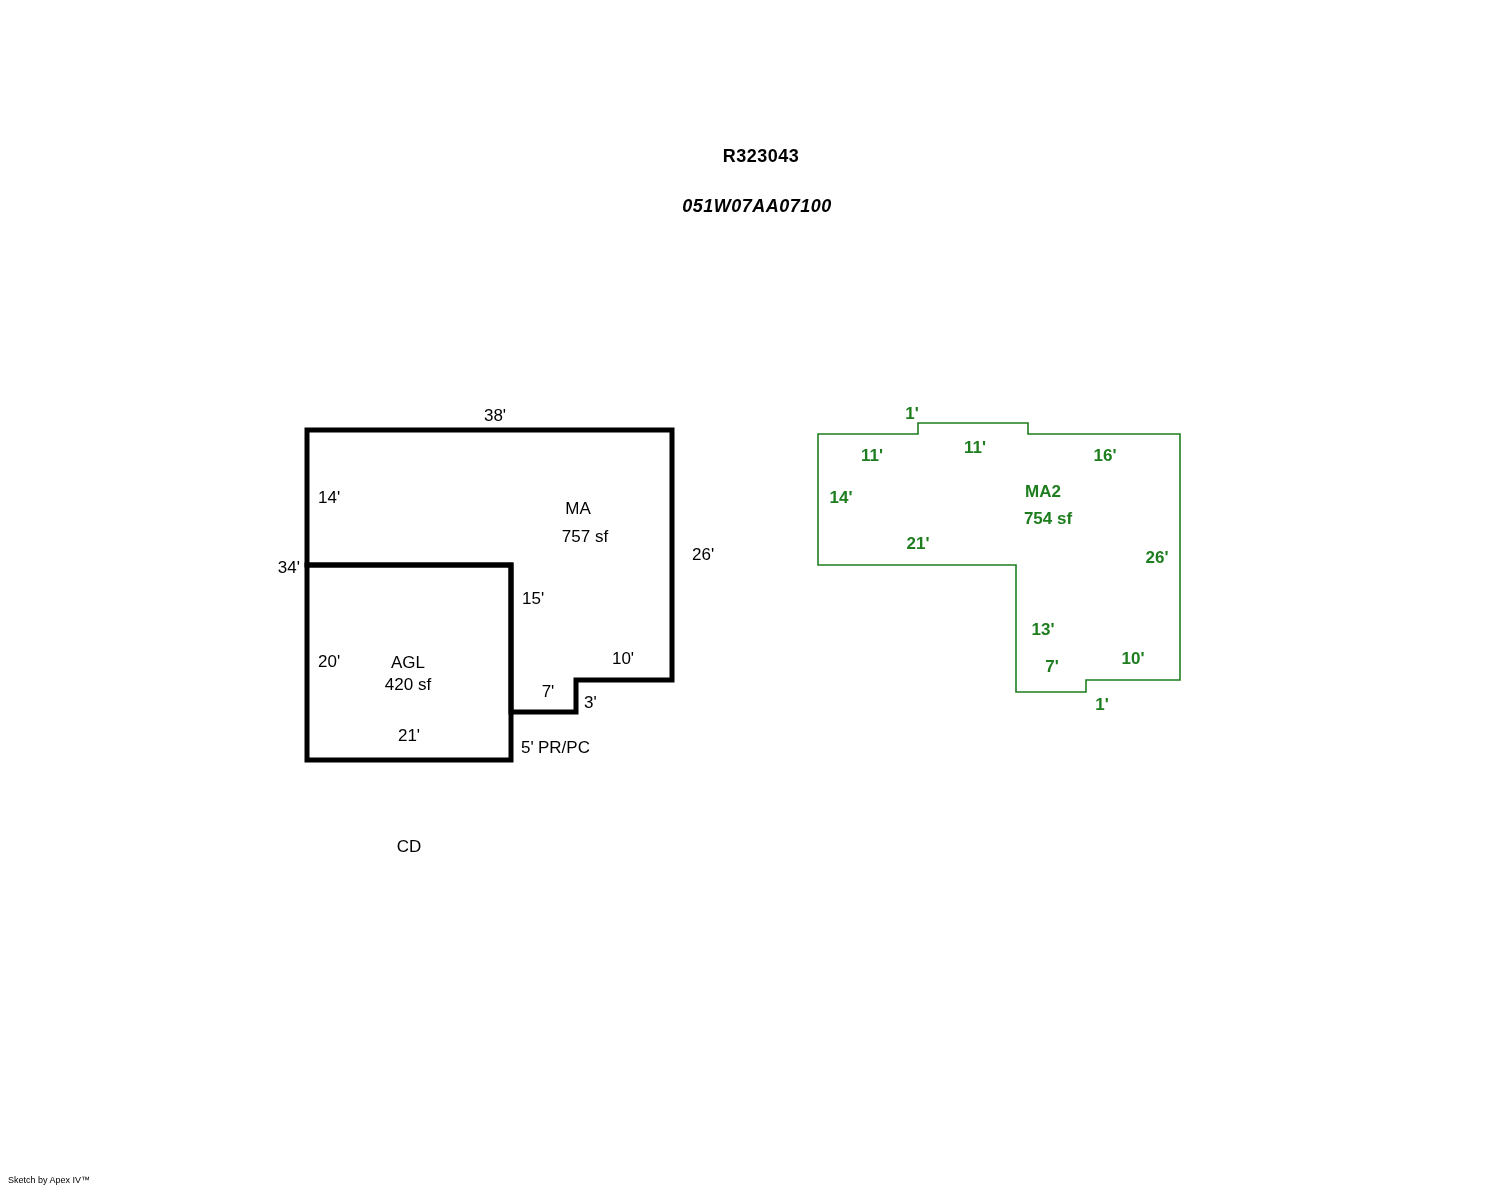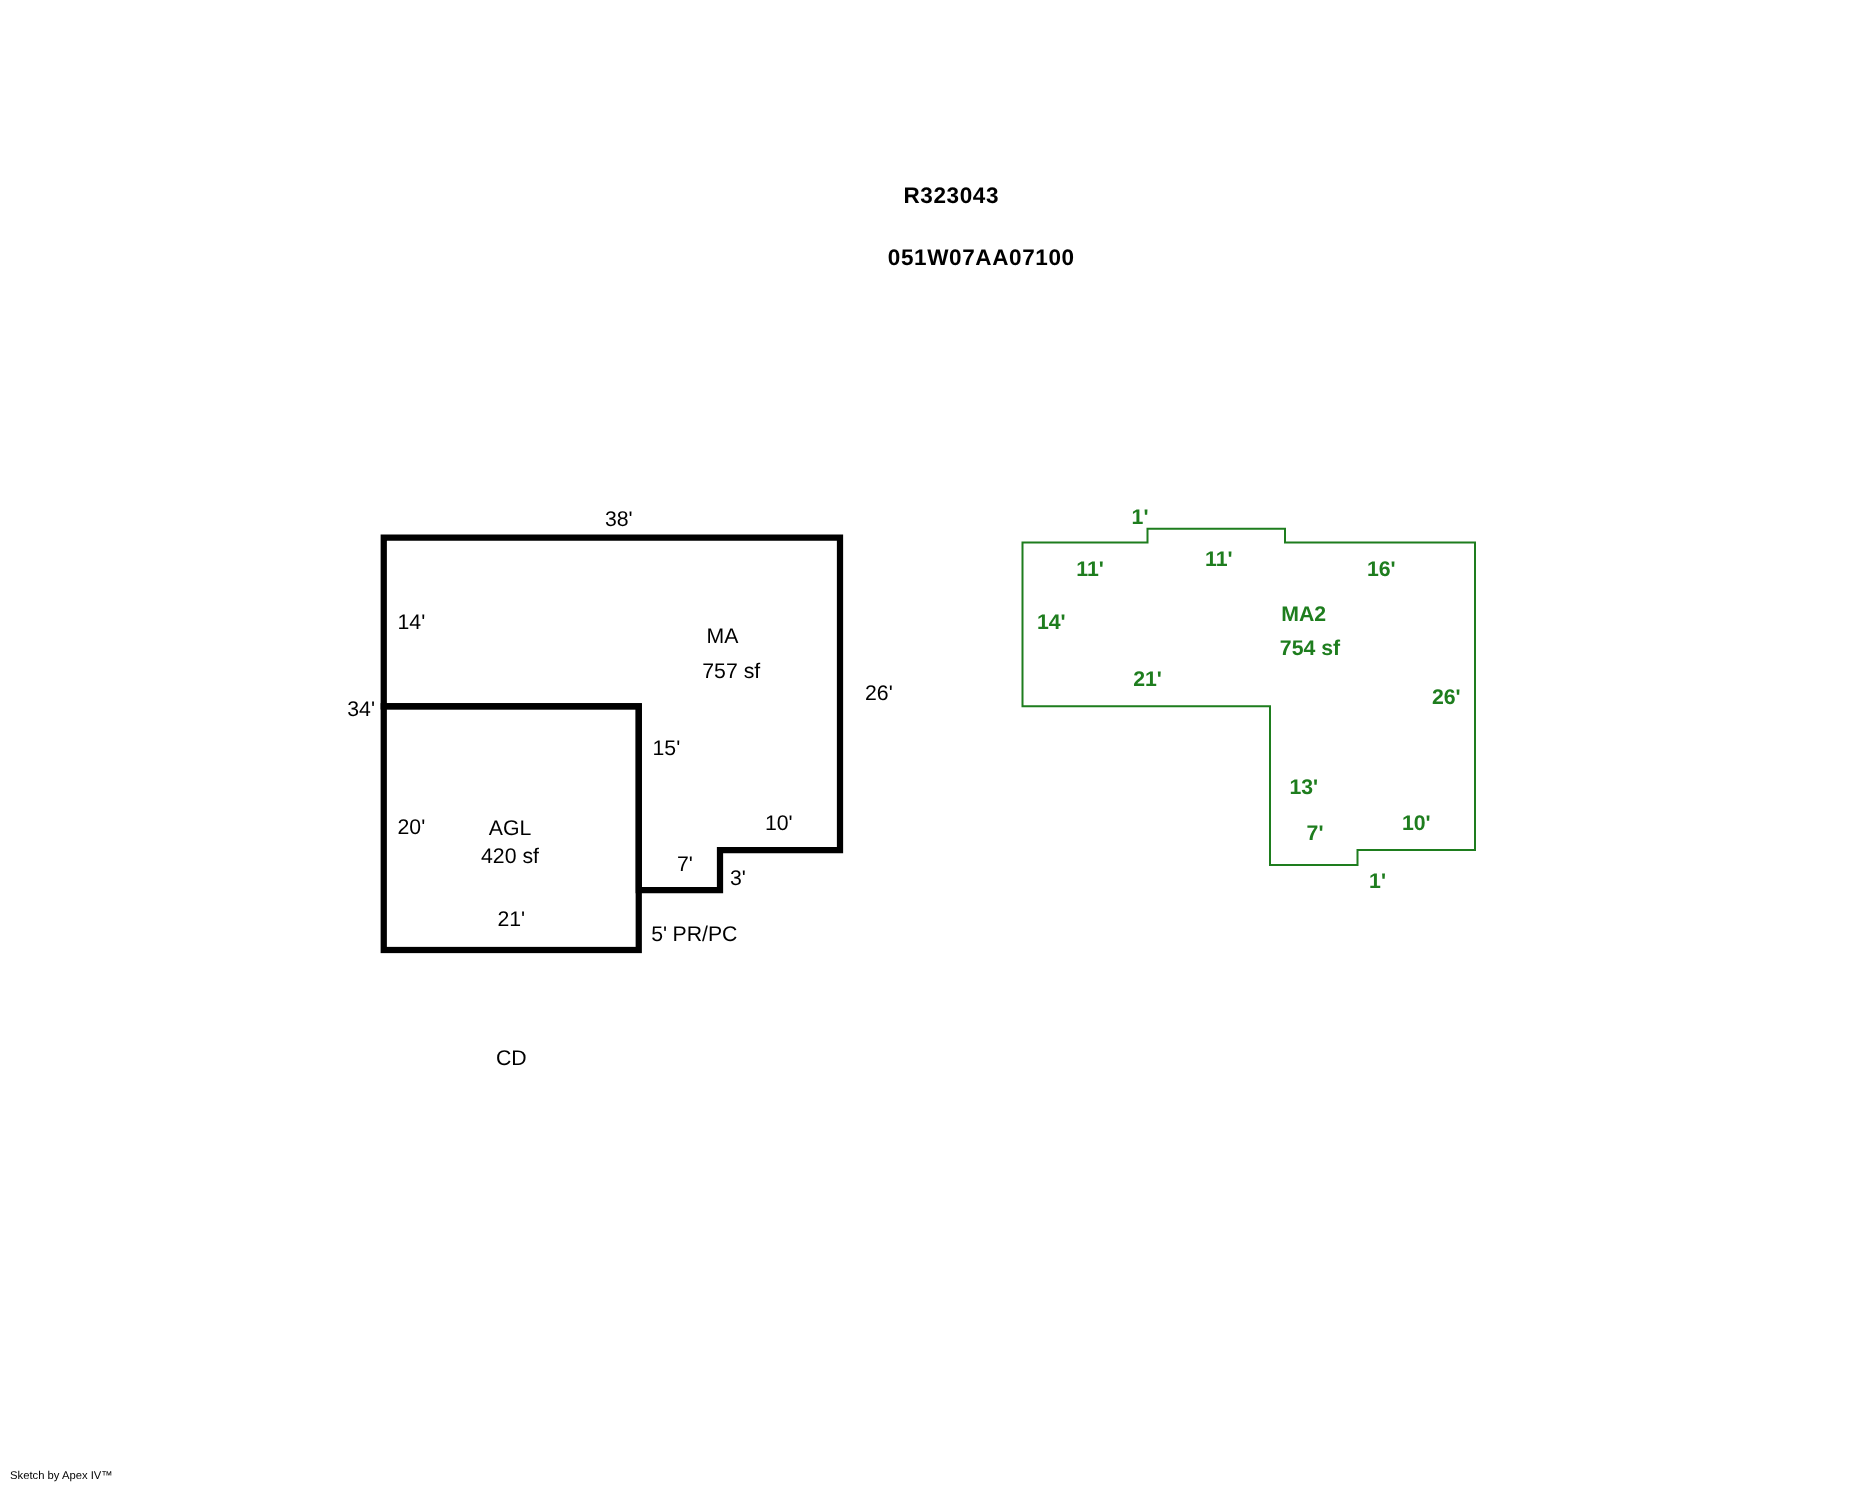--- a/index.html
+++ b/index.html
@@ -21,21 +21,21 @@
   .header-line {
     position: absolute;
     transform: translateX(-50%);
     font-weight: bold;
     font-size: 18px;
     letter-spacing: 0.5px;
     white-space: nowrap;
     text-align: right;
   }
   .header-line.l1 { left: 761px; top: 146px; }
-  .header-line.l2 { left: 785px; top: 196px; }
+  .header-line.l2 { left: 757px; top: 196px; font-style: italic; }
   svg.sketch {
     position: absolute;
     left: 0;
     top: 0;
   }
   svg .outline-black {
     fill: none;
     stroke: #000000;
     stroke-width: 5;
     stroke-linejoin: miter;

